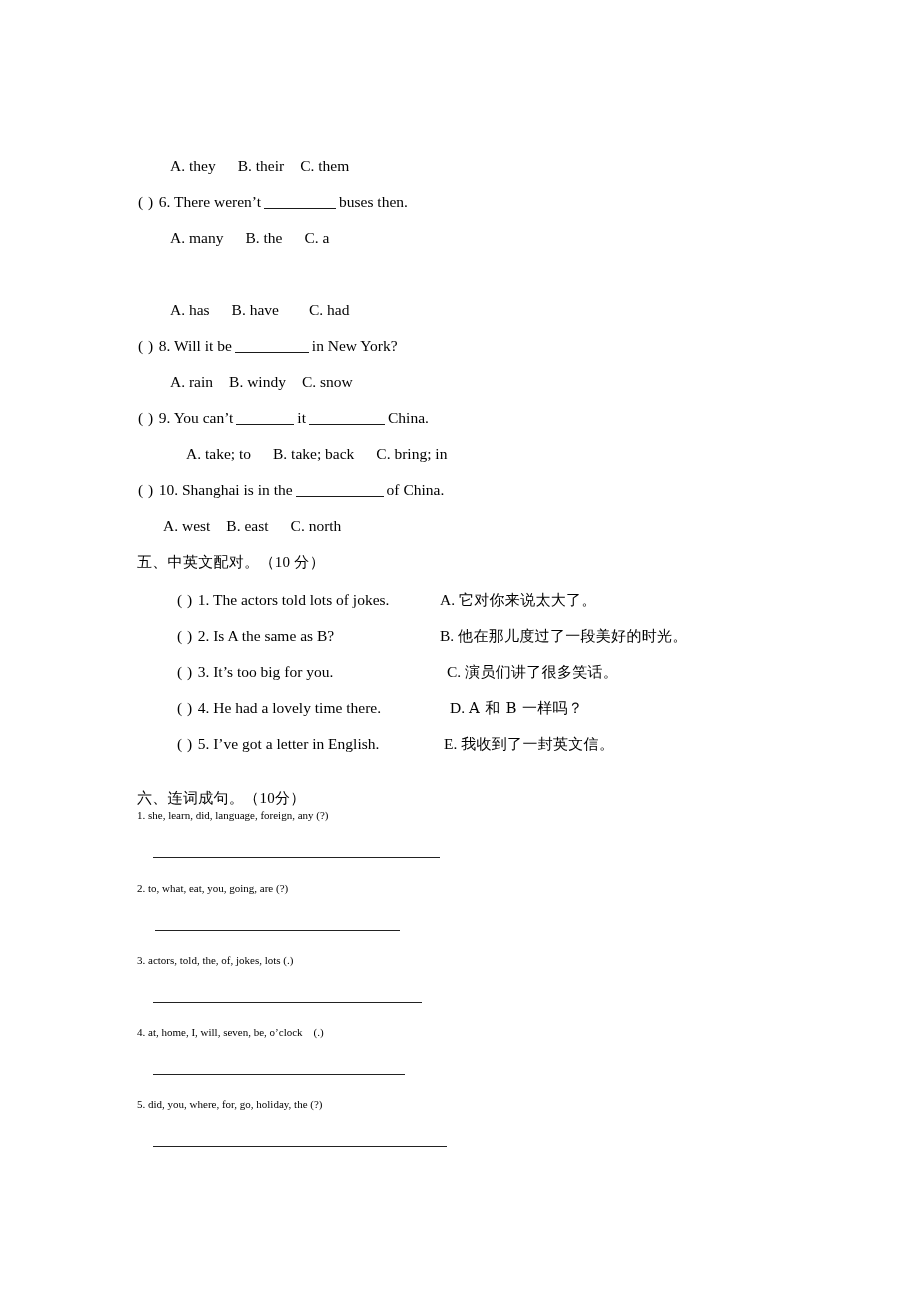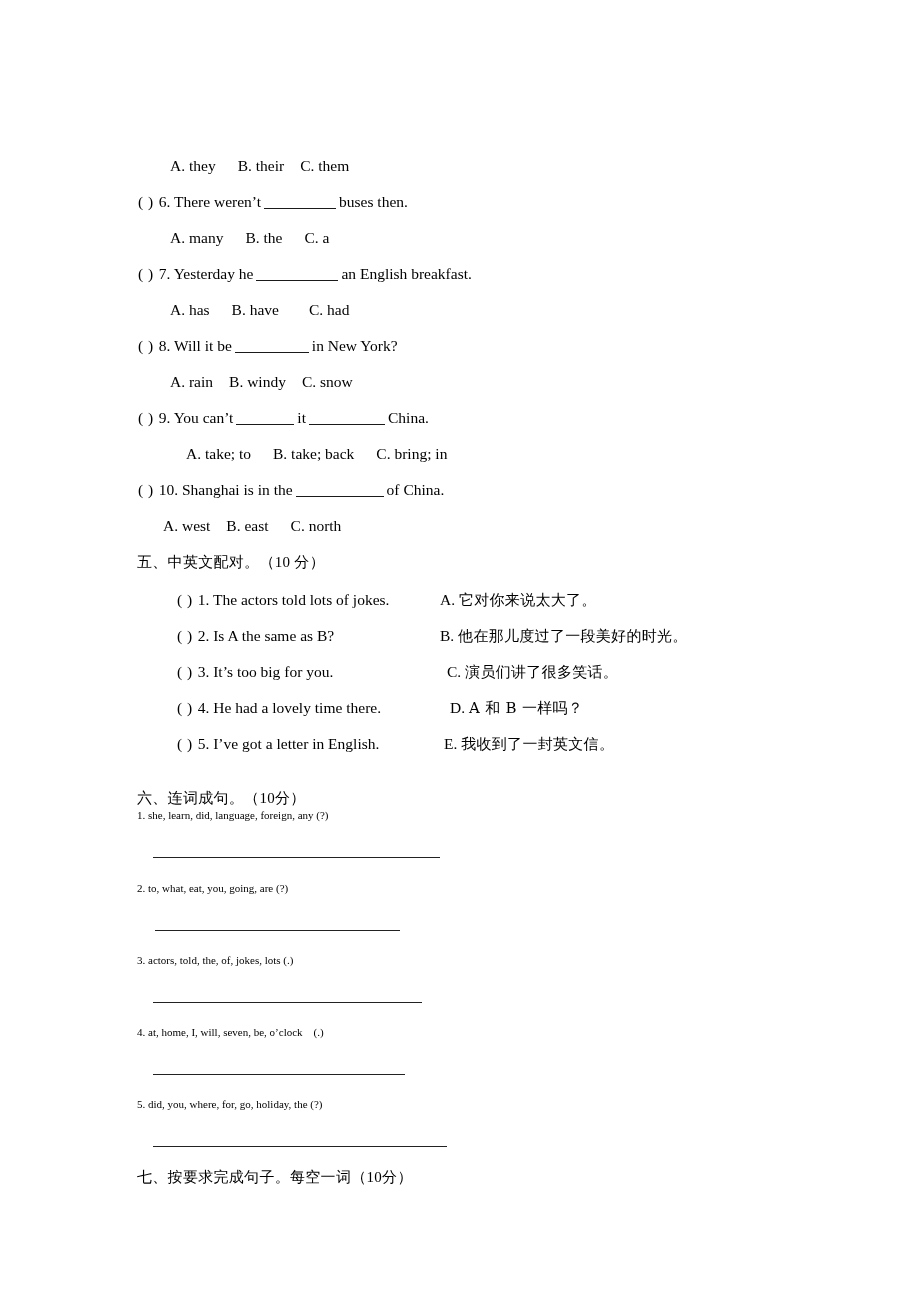--- a/index.html
+++ b/index.html
@@ -88,24 +88,20 @@
   </div>
 
   <div class="row q-row" style="top:194px;">
     <span class="mark">(  )</span><span class="paren-gap-sm"></span><span>6.</span>
     <span>There weren’t</span><span class="blank" style="width:72px;"></span><span>buses then.</span>
   </div>
   <div class="row opt-row" style="top:230px;">
     <span class="opt">A. many</span><span class="sp-md"></span><span class="opt">B. the</span><span class="sp-md"></span><span class="opt">C. a</span>
   </div>
 
-  <div class="row q-row" style="top:266px;">
-    <span class="mark">(  )</span><span class="paren-gap-sm"></span><span>7.</span>
-    <span>Yesterday he</span><span class="blank" style="width:82px;"></span><span>an English breakfast.</span>
-  </div>
   <div class="row opt-row" style="top:302px;">
     <span class="opt">A. has</span><span class="sp-md"></span><span class="opt">B. have</span><span class="sp-lg"></span><span class="opt">C. had</span>
   </div>
 
   <div class="row q-row" style="top:338px;">
     <span class="mark">(  )</span><span class="paren-gap-sm"></span><span>8.</span>
     <span>Will it be</span><span class="blank" style="width:74px;"></span><span>in New York?</span>
   </div>
   <div class="row opt-row" style="top:374px;">
     <span class="opt">A. rain</span><span class="sp-sm"></span><span class="opt">B. windy</span><span class="sp-sm"></span><span class="opt">C. snow</span>
@@ -196,15 +192,14 @@
     <span>at, home, I, will, seven, be, o’clock (.)</span>
   </div>
   <div class="answer-line" style="top:1074px; left:153px; width:252px;"></div>
 
   <div class="wo-row" style="top:1098px;">
     <span>5.</span>
     <span>did, you, where, for, go, holiday, the (?)</span>
   </div>
   <div class="answer-line" style="top:1146px; left:153px; width:294px;"></div>
 
-  <div class="cn-head" style="top:1168px;">七、按要求完成句子。每空一词（10分）</div>
 
 </div>
 
 </body></html>

